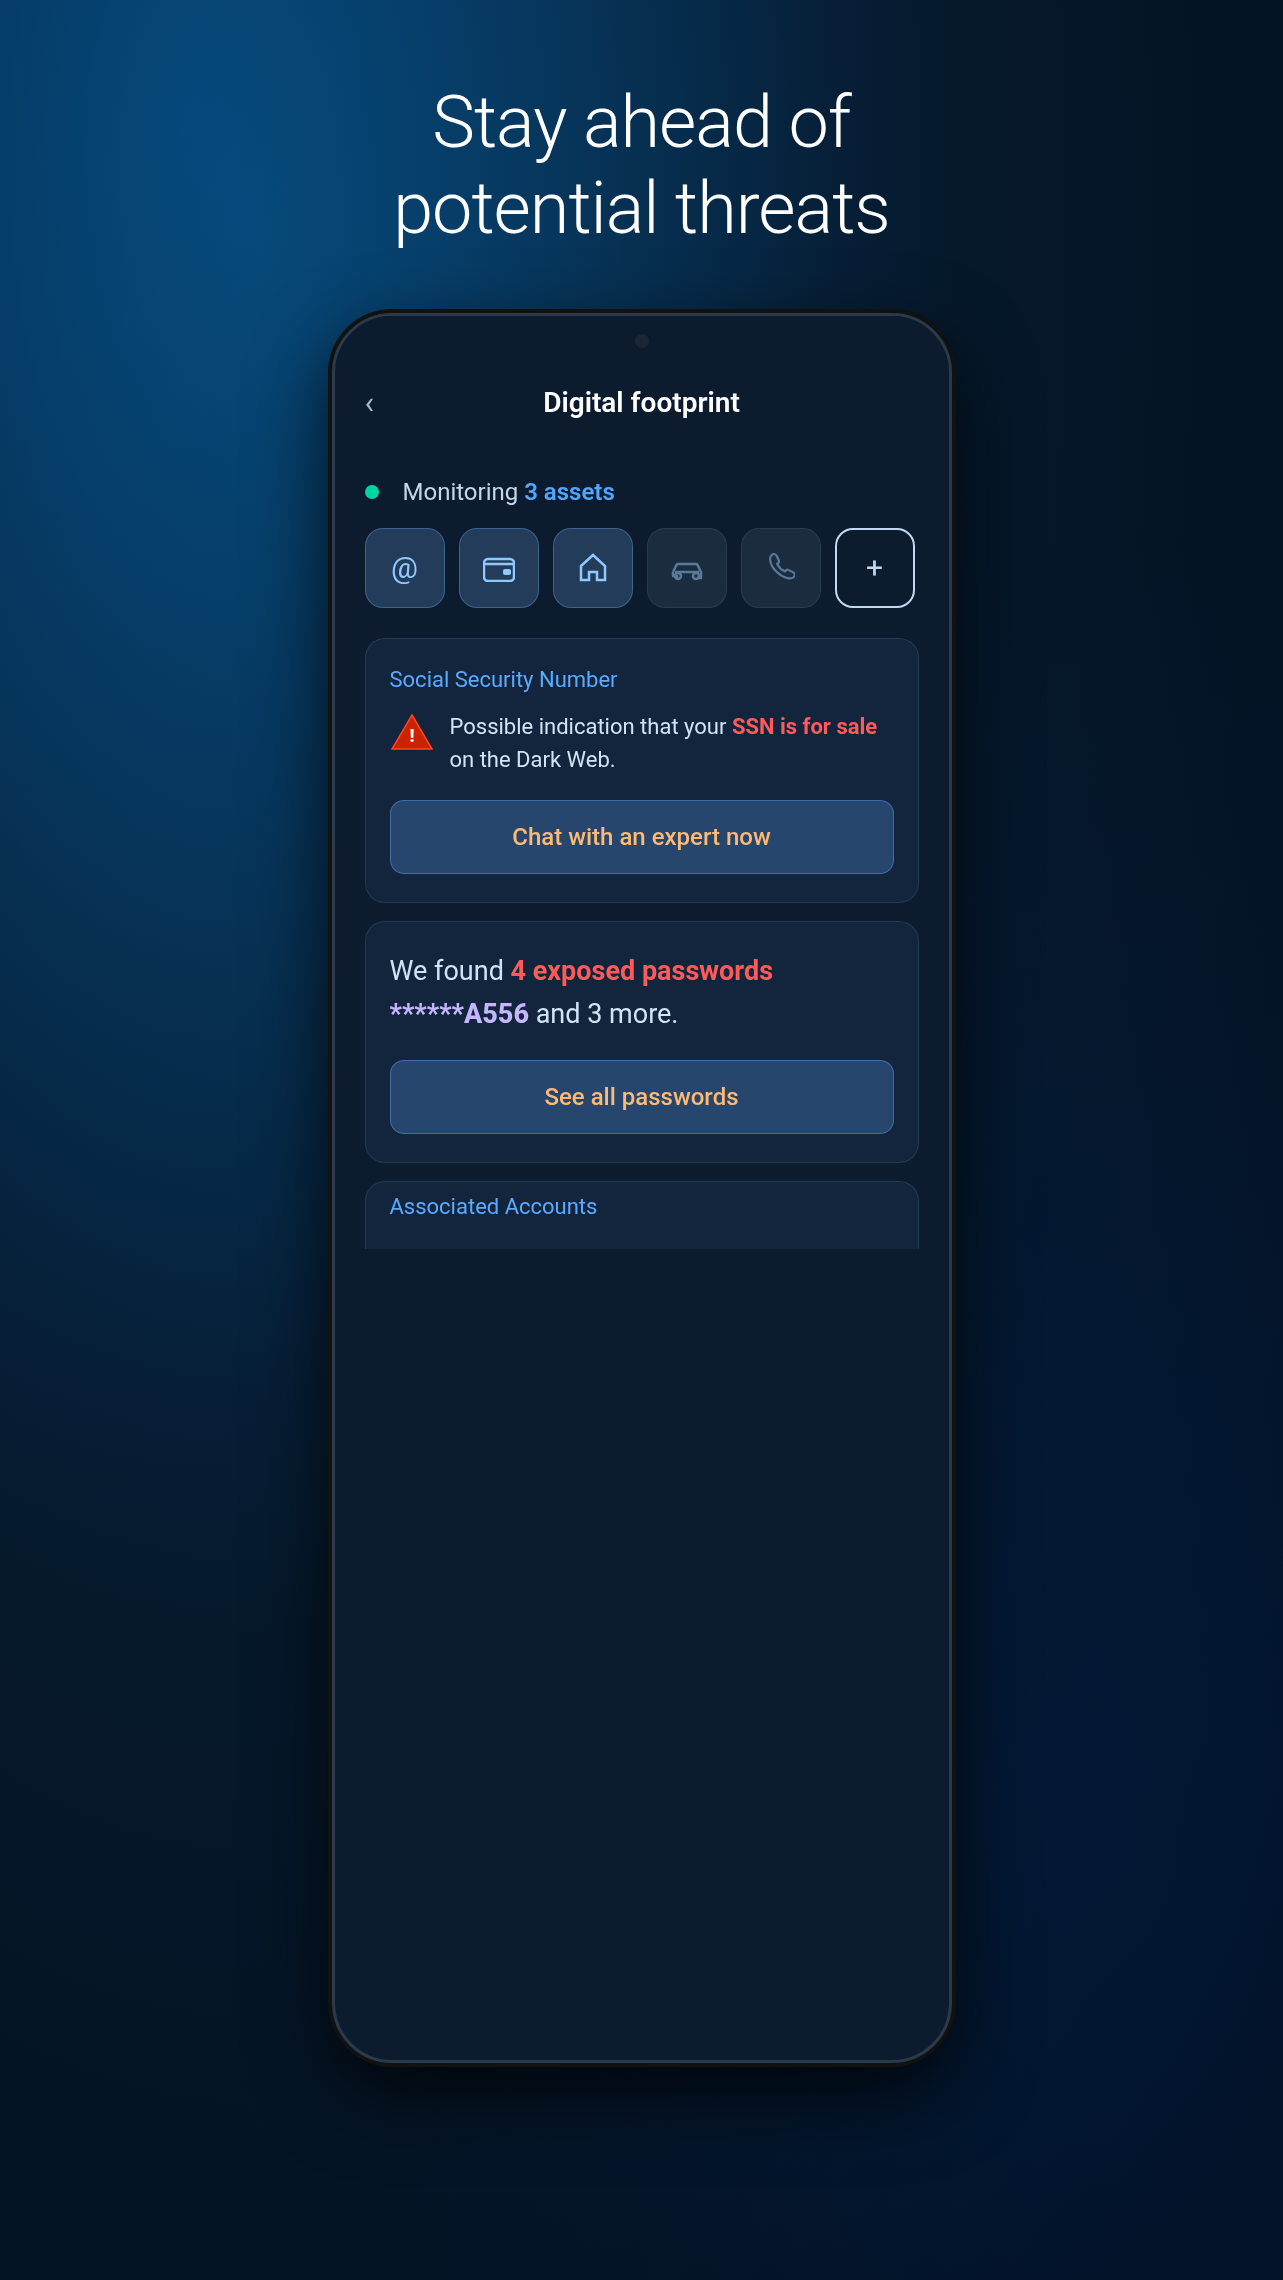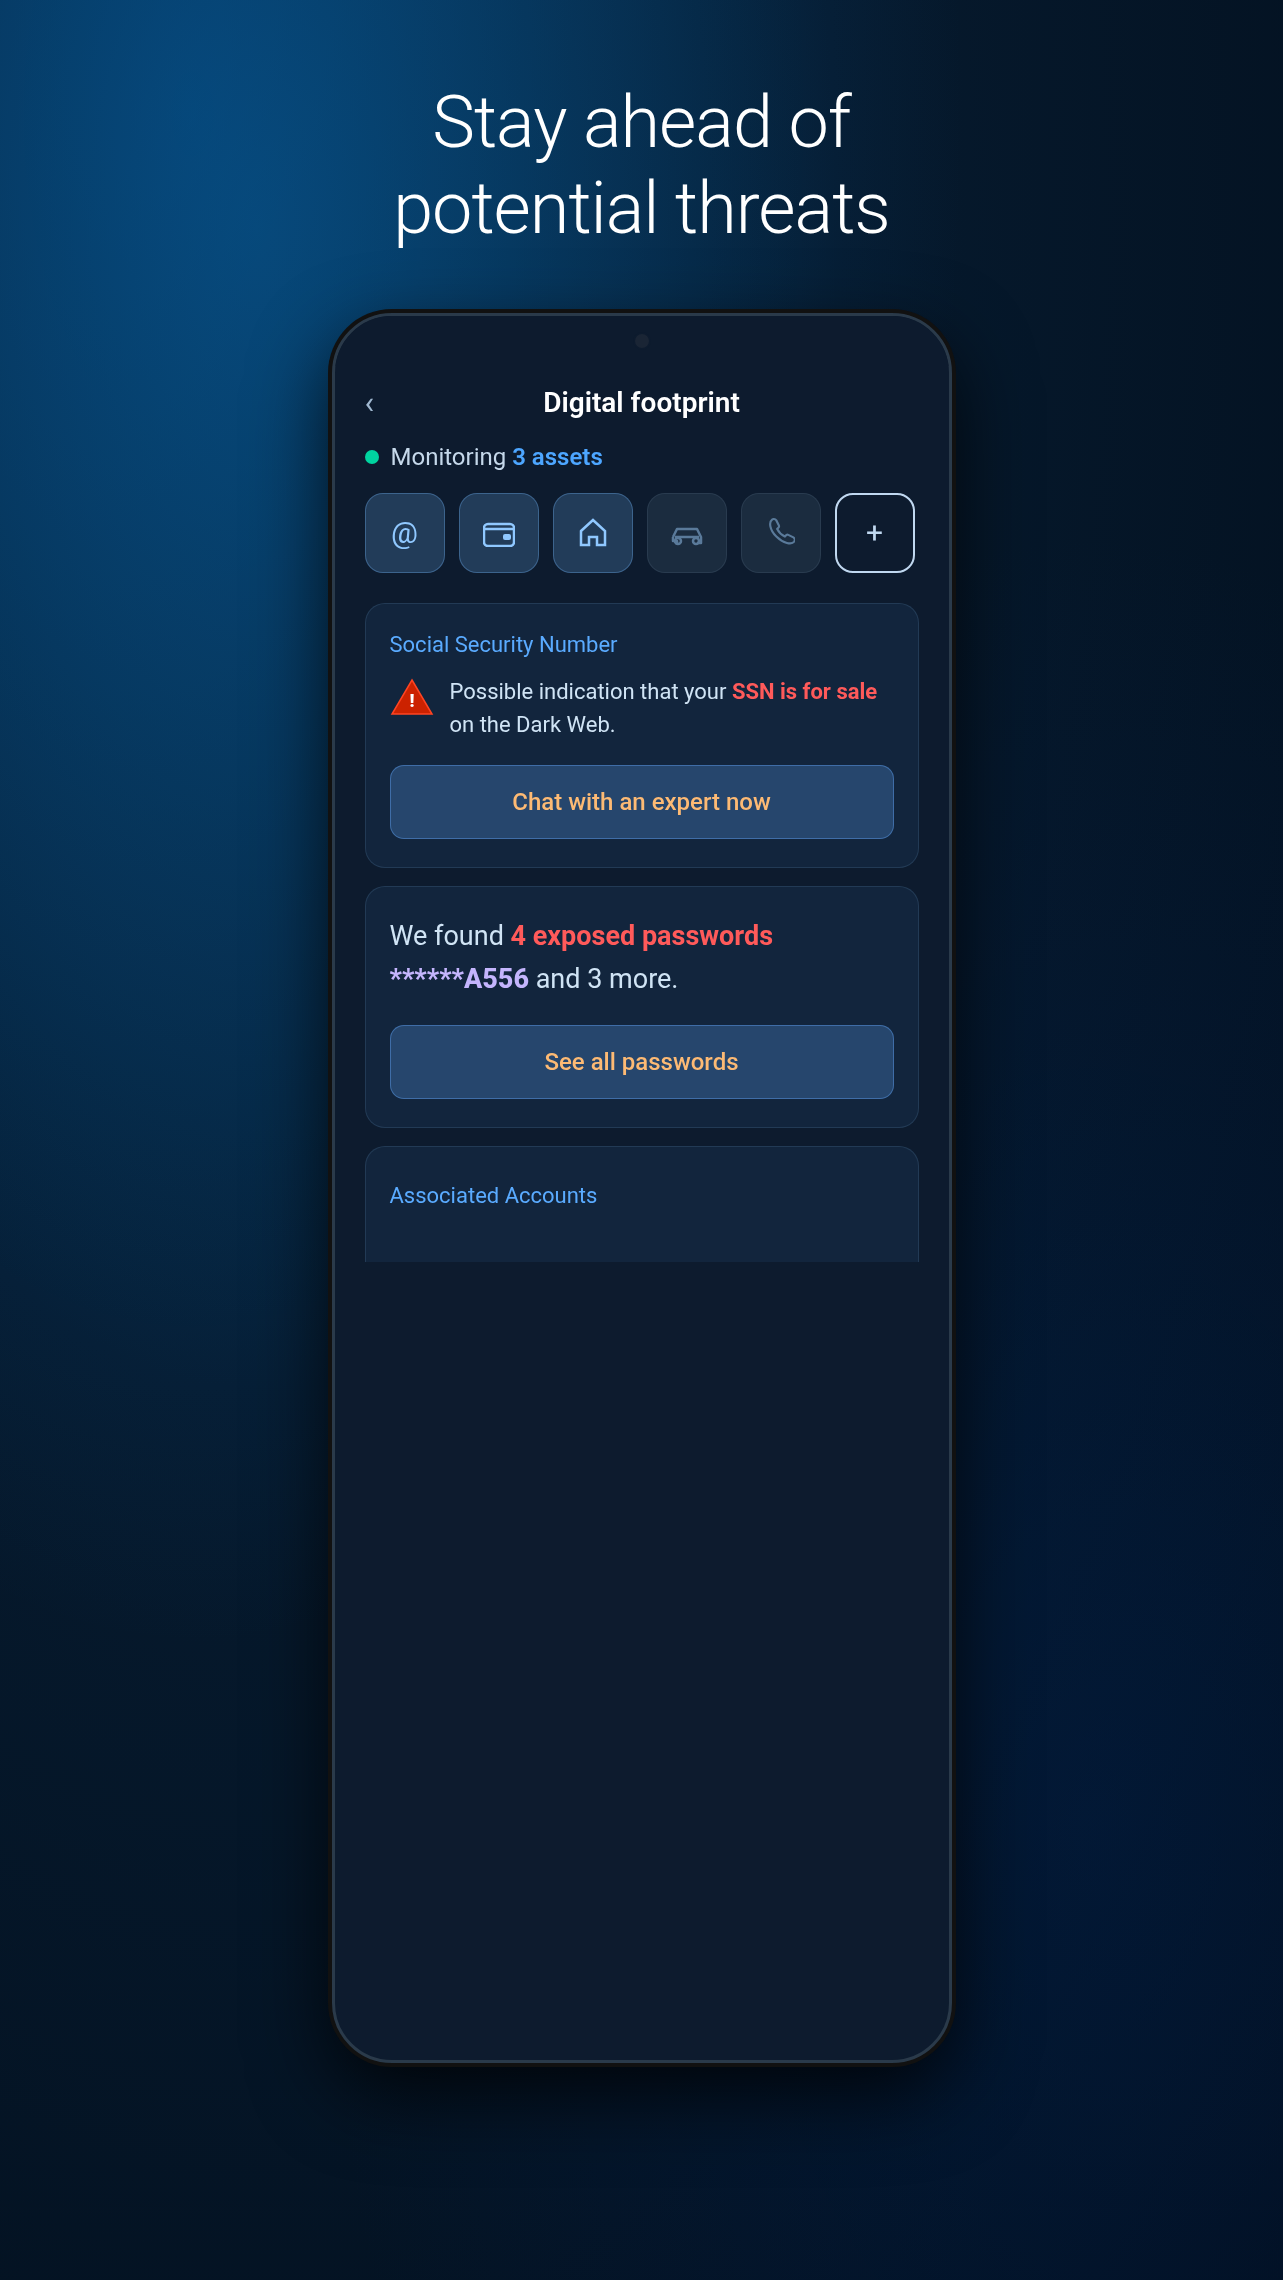--- a/index.html
+++ b/index.html
@@ -100,22 +100,23 @@
     .header-title {
       color: #ffffff;
       font-size: 28px;
       font-weight: 600;
     }
 
     
     .monitoring-row {
       display: flex;
       align-items: center;
-      gap: 12px;
+      gap: 24px;
       margin-bottom: 22px;
+      margin-top: 35px;
     }
 
     .monitoring-dot {
       width: 14px;
       height: 14px;
       background: #00d4a0;
       border-radius: 50%;
       flex-shrink: 0;
     }
 
@@ -233,21 +234,21 @@
     }
 
     .password-bold {
       font-weight: 800;
       color: #c4b5fd;
     }
 
     .card-partial {
       background: rgba(20, 40, 65, 0.8);
       border-radius: 20px 20px 0 0;
-      padding: 36px 24px;
+      padding: 12px 24px;
       border: 1px solid rgba(50, 80, 110, 0.5);
       border-bottom: none;
     }
   </style>
 </head>
 <body>
 
 <div class="headline">
   <span>Stay ahead of</span><br>
   <span>potential threats</span>

